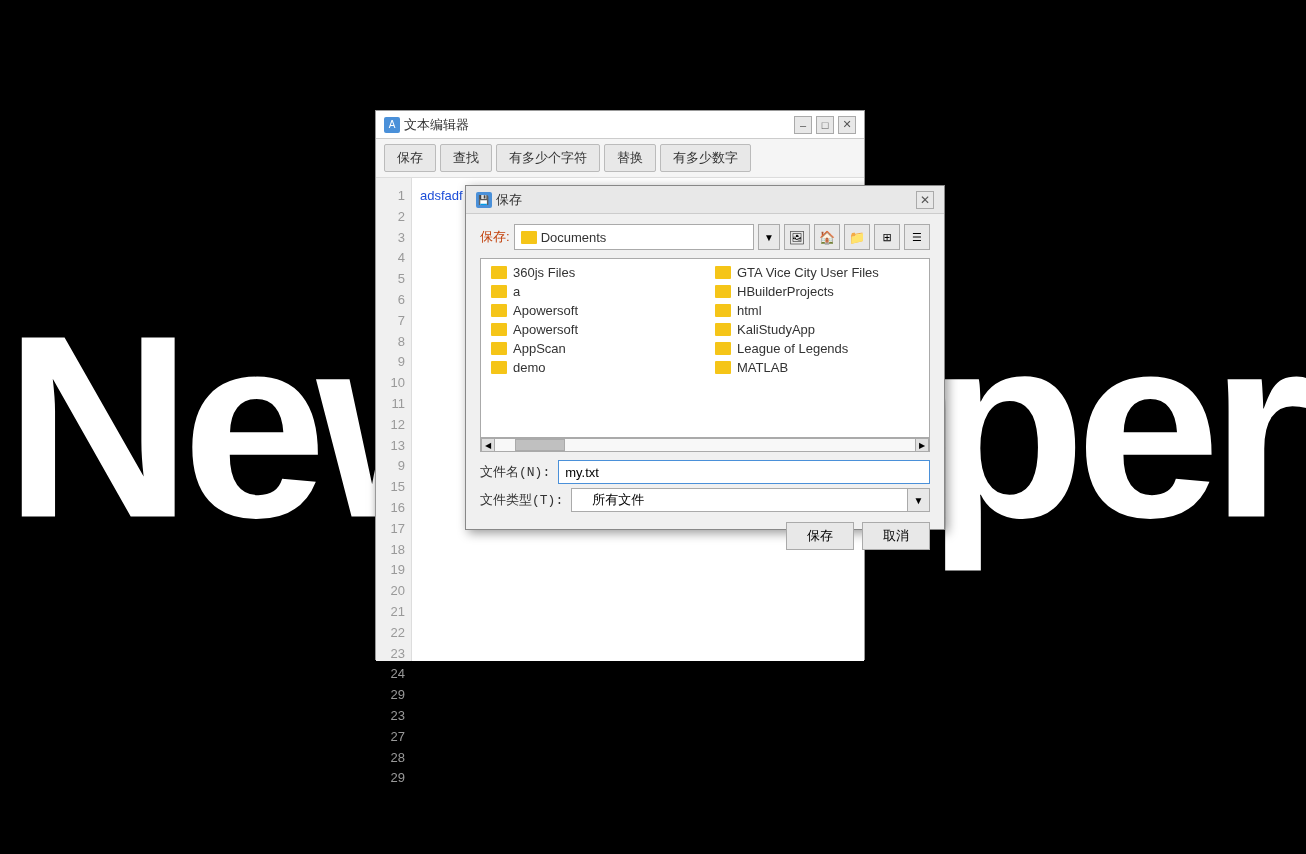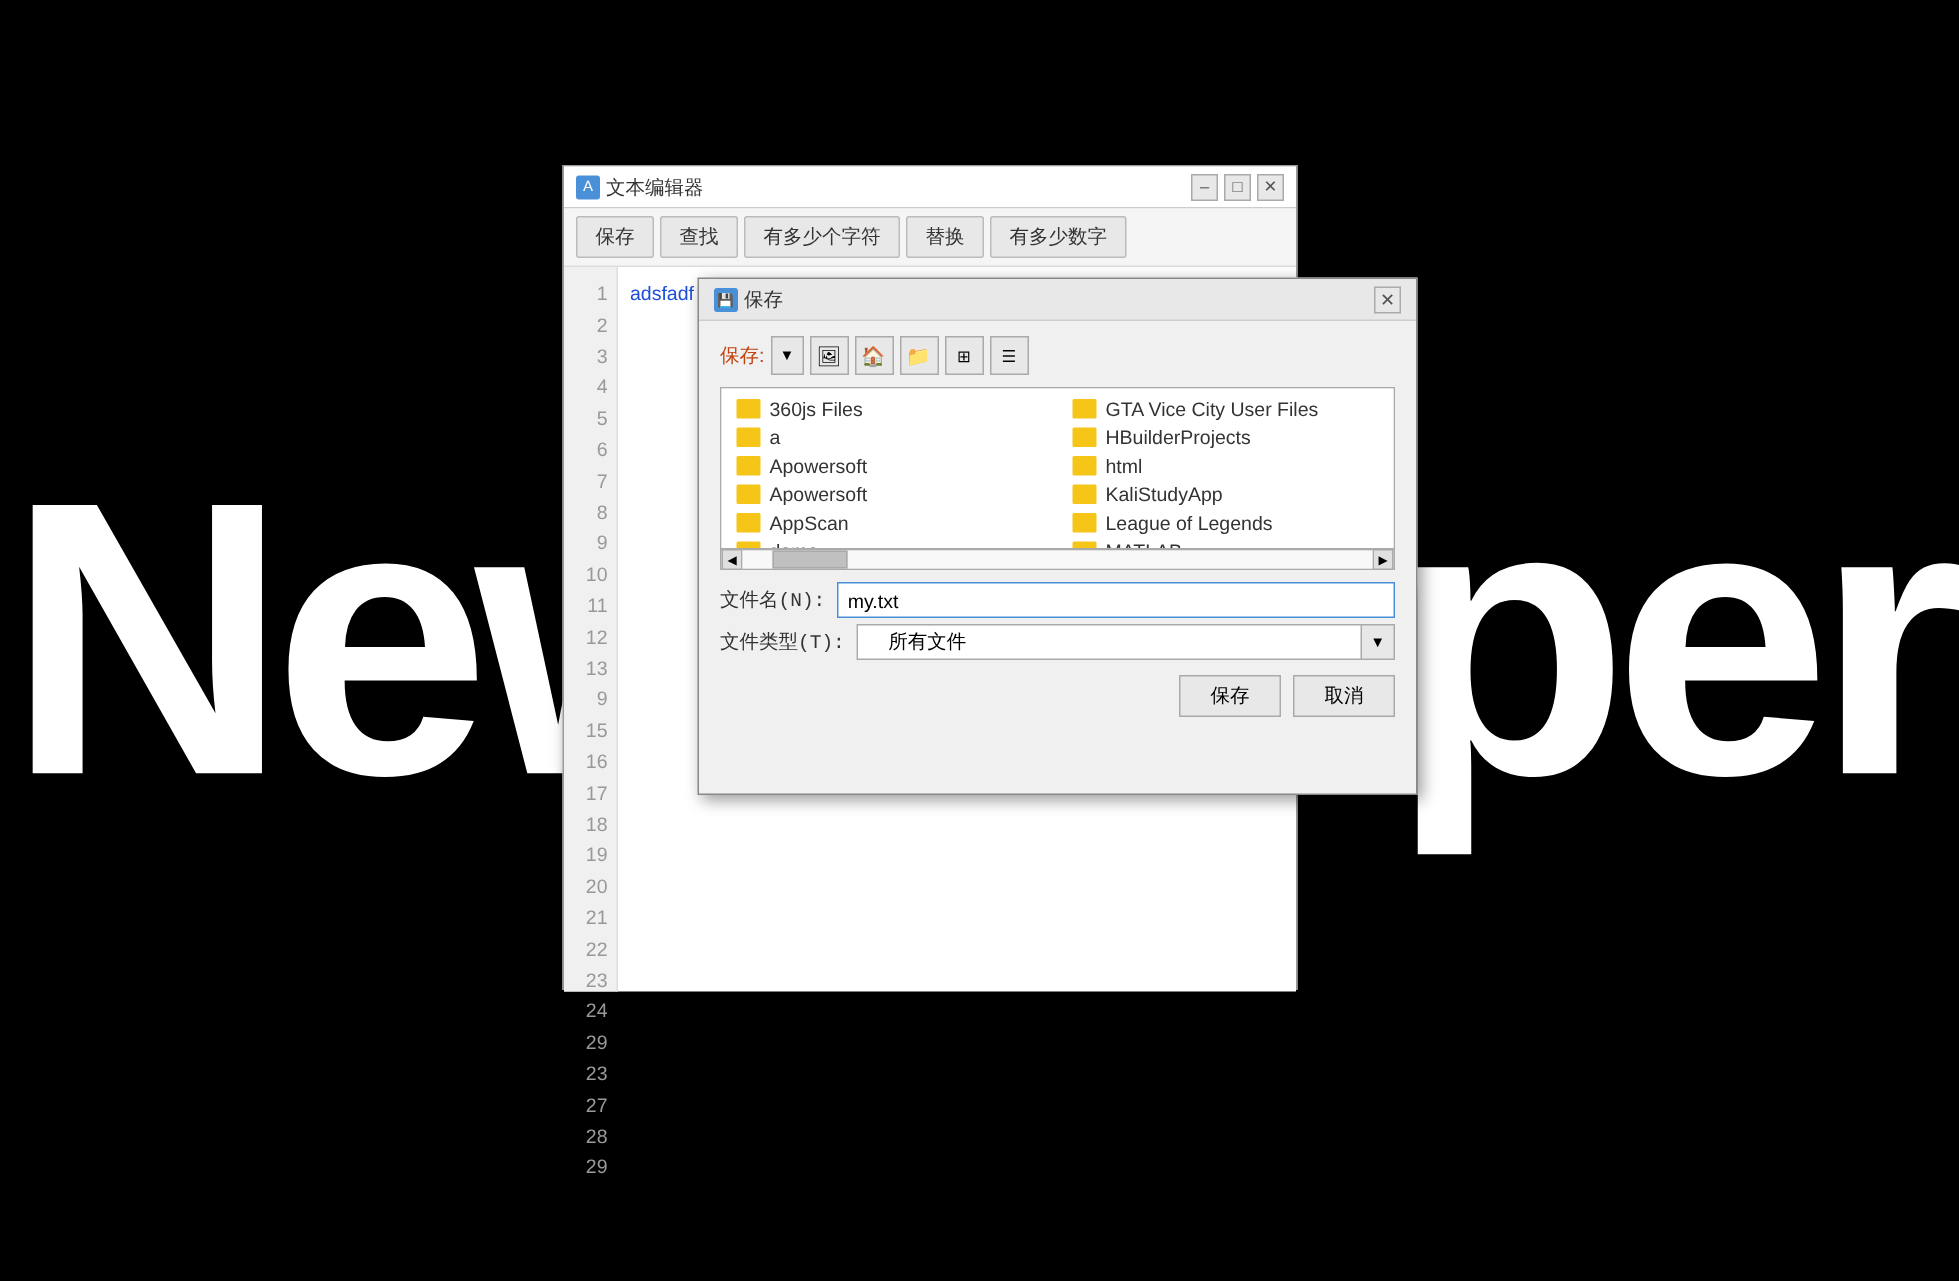--- a/index.html
+++ b/index.html
@@ -252,21 +252,21 @@
       display: flex;
       align-items: center;
       gap: 4px;
       margin-bottom: 8px;
     }
 
     
     .file-list-area {
       border: 1px solid #aaa;
       background: #fff;
-      height: 108px;
+      height: 180px;
       overflow-y: auto;
       display: flex;
       gap: 0;
     }
 
     .file-list-col {
       flex: 1;
       padding: 4px 0;
     }
 
@@ -485,20 +485,24 @@
       <span class="title-icon" style="background:#4a90d9; font-size:9px;">💾</span>
       <span>保存</span>
     </div>
     <div class="dialog-close-btn">✕</div>
   </div>
 
   <div class="dialog-body">
 
     <div class="location-row">
       <span class="location-label">保存:</span>
+      <div class="location-input" style="flex:1; display:flex; align-items:center; gap:4px; height:26px; border:1px solid #aaa; background:#fff; padding:0 6px;">
+        <span class="location-input-folder-icon" style="width:16px;height:13px;background:#f5c518;border-radius:1px;display:inline-block;"></span>
+        <span class="location-input-text">Documents</span>
+      </div>
       <div class="location-dropdown" style="width:22px;height:26px;border:1px solid #aaa;background:#e8e8e8;cursor:pointer;display:flex;align-items:center;justify-content:center;font-size:10px;">▼</div>
 
       <div class="dtb-btn" style="width:26px;height:26px;border:1px solid #aaa;background:#e8e8e8;cursor:pointer;display:flex;align-items:center;justify-content:center;font-size:13px;">🖼</div>
       <div class="dtb-btn" style="width:26px;height:26px;border:1px solid #aaa;background:#e8e8e8;cursor:pointer;display:flex;align-items:center;justify-content:center;font-size:13px;">🏠</div>
       <div class="dtb-btn" style="width:26px;height:26px;border:1px solid #aaa;background:#e8e8e8;cursor:pointer;display:flex;align-items:center;justify-content:center;font-size:13px;">📁</div>
       <div class="dtb-btn" style="width:26px;height:26px;border:1px solid #aaa;background:#e8e8e8;cursor:pointer;display:flex;align-items:center;justify-content:center;font-size:11px;">⊞</div>
       <div class="dtb-btn" style="width:26px;height:26px;border:1px solid #aaa;background:#e8e8e8;cursor:pointer;display:flex;align-items:center;justify-content:center;font-size:11px;">☰</div>
     </div>
 
     <div class="file-list-area">

